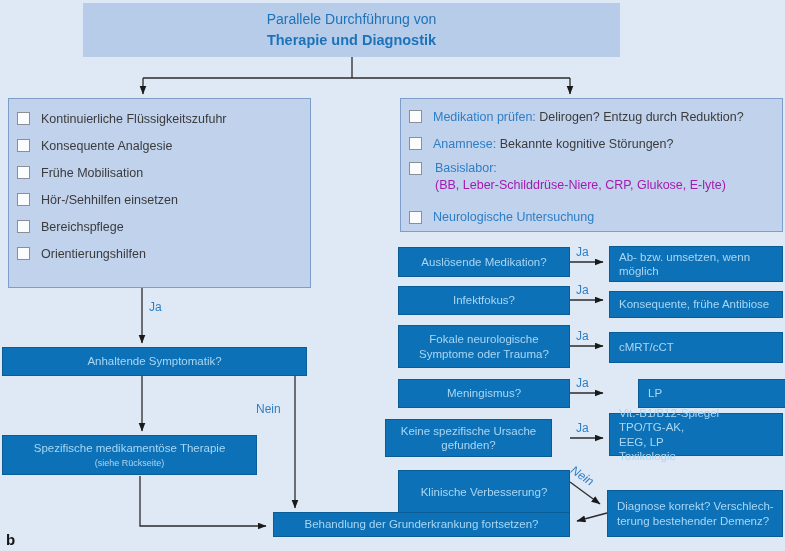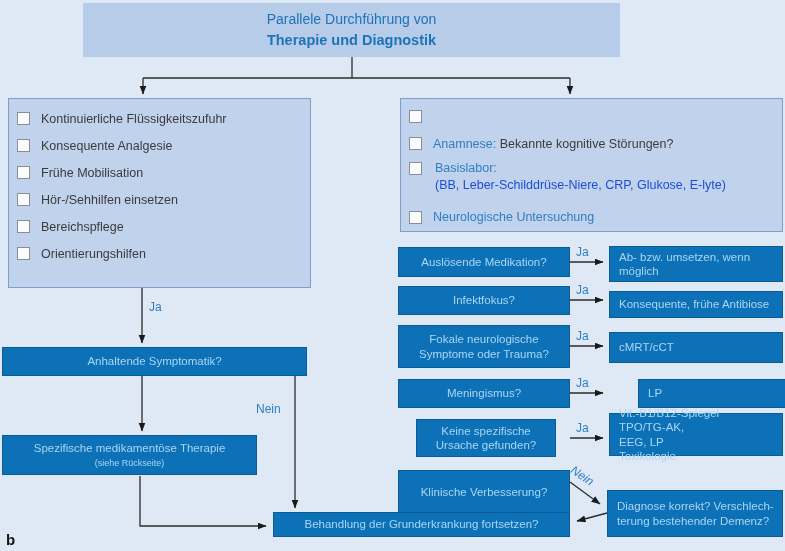--- a/index.html
+++ b/index.html
@@ -17,21 +17,21 @@
   .panel-right{left:400px;top:98px;width:383px;height:134px;padding:4px 0 0 8px;}
 
   .chk-row{display:flex;align-items:center;gap:11px;height:27px;
            color:#3b3b3b;font-size:12.5px;}
   .chk-row.multi{align-items:flex-start;height:46px;padding-top:3px;box-sizing:border-box;gap:13px;}
   .chk-row.multi .chk{margin-top:2px;}
   .chk-row.r4{height:28px;}
   .chk{width:11px;height:11px;background:#fbfcfe;border:1px solid #8a8f96;flex:none;}
   .hl{color:#2e7ec4;}
   .ml{line-height:17px;}
-  .ml .detail{color:#1d4ed8;}
+  .ml .detail{color:#a21caf;}
 
   .dark{position:absolute;background:#0d71b8;border:1px solid #0a5c97;box-sizing:border-box;
         color:#a9d6f3;font-size:11.5px;line-height:1.25;}
   .q{display:flex;align-items:center;justify-content:center;text-align:center;padding:0 4px;}
   .a{display:flex;align-items:center;padding-left:9px;padding-right:4px;white-space:pre-line;}
 
   .spez{display:flex;flex-direction:column;align-items:center;justify-content:center;text-align:left;}
   .spez .note{font-size:9px;margin-top:2px;}
 
   .lbl{position:absolute;color:#2e7ec4;font-size:12px;}
@@ -99,20 +99,21 @@
     </div>
     <div class="chk-row">
       <span class="chk"></span>
       <span>Orientierungshilfen</span>
     </div>
   </div>
 
   <div class="panel panel-right">
     <div class="chk-row">
       <span class="chk"></span>
+      <span><span class="hl">Medikation prüfen:</span><span> Delirogen? Entzug durch Reduktion?</span></span>
     </div>
     <div class="chk-row">
       <span class="chk"></span>
       <span><span class="hl">Anamnese:</span><span> Bekannte kognitive Störungen?</span></span>
     </div>
     <div class="chk-row multi">
       <span class="chk"></span>
       <span class="ml">
         <div class="hl">Basislabor:</div>
         <div class="detail">(BB, Leber-Schilddrüse-Niere, CRP, Glukose, E-lyte)</div>
@@ -121,21 +122,21 @@
     <div class="chk-row r4">
       <span class="chk"></span>
       <span class="hl">Neurologische Untersuchung</span>
     </div>
   </div>
 
   <div class="dark q" style="left:398px;top:247px;width:172px;height:30px;">Auslösende Medikation?</div>
   <div class="dark q" style="left:398px;top:286px;width:172px;height:29px;">Infektfokus?</div>
   <div class="dark q" style="left:398px;top:325px;width:172px;height:43px;">Fokale neurologische Symptome oder Trauma?</div>
   <div class="dark q" style="left:398px;top:379px;width:172px;height:29px;">Meningismus?</div>
-  <div class="dark q" style="left:416px;top:419px;width:140px;height:38px;">Keine spezifische Ursache gefunden?</div>
+  <div class="dark q" style="left:385px;top:419px;width:167px;height:38px;">Keine spezifische Ursache gefunden?</div>
   <div class="dark q" style="left:398px;top:470px;width:172px;height:45px;">Klinische Verbesserung?</div>
 
   <div class="dark a" style="left:609px;top:246px;width:174px;height:36px;">Ab- bzw. umsetzen, wenn möglich</div>
   <div class="dark a" style="left:609px;top:291px;width:174px;height:27px;">Konsequente, frühe Antibiose</div>
   <div class="dark a" style="left:609px;top:332px;width:174px;height:31px;">cMRT/cCT</div>
   <div class="dark a" style="left:638px;top:379px;width:174px;height:29px;">LP</div>
   <div class="dark a" style="left:609px;top:413px;width:174px;height:43px;">Vit.-B1/B12-Spiegel
 TPO/TG-AK,
 EEG, LP
 Toxikologie</div>

